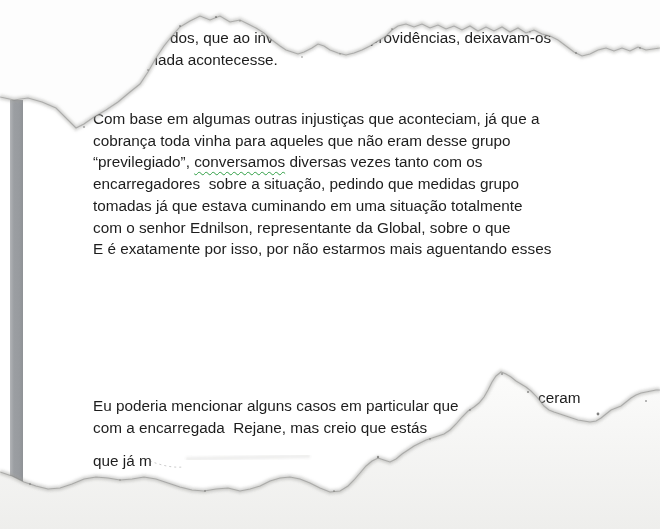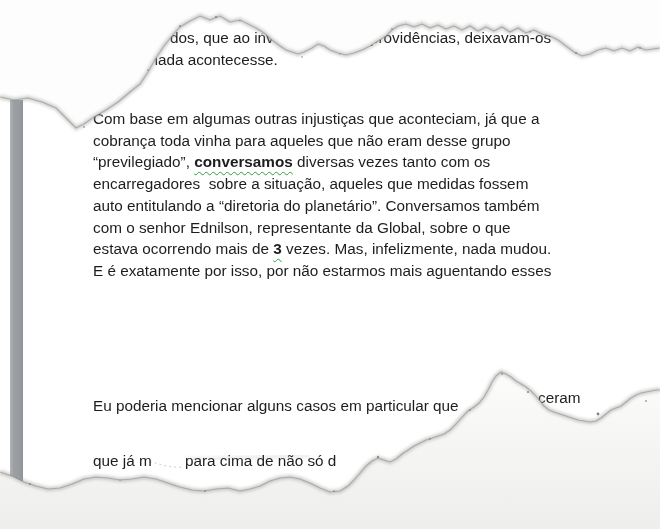--- a/index.html
+++ b/index.html
@@ -16,21 +16,20 @@
   .tl{white-space:pre;font-size:15.3px;line-height:21.7px;}
   .para{position:absolute;left:93px;}
   .frag{position:absolute;}
   .sq{
     text-decoration-line:underline;
     text-decoration-style:wavy;
     text-decoration-color:var(--grammar-squiggle);
     text-decoration-thickness:1px;
     text-underline-offset:3.5px;
     text-decoration-skip-ink:none;
-    font-weight:bold;
   }
   .edge-bar{
     position:absolute;left:10px;top:100px;width:13px;height:382px;
     background:linear-gradient(90deg,#b2b4b7 0%,#9b9ea2 30%,#989b9f 70%,#8f9296 100%);
   }
   svg.tear{position:absolute;left:0;top:0;pointer-events:none;}
   .fill-top{fill:#fdfdfd;}
   .fill-bot{fill:url(#gBot);}
   .e1{fill:none;stroke:rgba(122,122,119,0.45);stroke-width:1.1;}
   .e2{fill:none;stroke:rgba(148,148,145,0.30);stroke-width:3;}
@@ -44,33 +43,32 @@
   <div class="edge-bar"></div>
 
   <div class="tl frag" style="left:170px;top:27px;">dos, que ao invés de</div>
   <div class="tl frag" style="left:370px;top:27px;">providências, deixavam-os</div>
   <div class="tl frag" style="left:95px;top:49px;">omo se nada acontecesse.</div>
 
   <div class="para" style="top:108px;">
     <div class="tl">Com base em algumas outras injustiças que aconteciam, já que a</div>
     <div class="tl">cobrança toda vinha para aqueles que não eram desse grupo</div>
     <div class="tl"><span>“previlegiado”, </span><span class="sq">conversamos</span><span> diversas vezes tanto com os</span></div>
-    <div class="tl">encarregadores  sobre a situação, aqueles que medidas fossem</div>
-    <div class="tl">auto entitulando a “diretoria do planetário”. Conversamos também</div>
+    <div class="tl">encarregadores  sobre a situação, pedindo que medidas grupo</div>
+    <div class="tl">tomadas já que estava cuminando em uma situação totalmente</div>
     <div class="tl">com o senhor Ednilson, representante da Global, sobre o que</div>
-    <div class="tl"><span>estava ocorrendo mais de </span><span class="sq">3</span><span> vezes. Mas, infelizmente, nada mudou.</span></div>
     <div class="tl">E é exatamente por isso, por não estarmos mais aguentando esses</div>
   </div>
 
   <div class="para" style="top:395px;">
     <div class="tl">Eu poderia mencionar alguns casos em particular que</div>
+    <div class="tl">com a encarregada  Rejane, mas creio que estás</div>
   </div>
   <div class="tl frag" style="left:538px;top:387px;">ceram</div>
   <div class="tl frag" style="left:93px;top:450px;">que já m</div>
-  <div class="tl frag" style="left:185px;top:450px;">para cima de não só d</div>
 
   <svg class="tear" width="660" height="529" viewBox="0 0 660 529">
     <defs>
       <linearGradient id="gBot" gradientUnits="userSpaceOnUse" x1="0" y1="373" x2="0" y2="529">
         <stop offset="0" stop-color="#fcfcfb"></stop>
         <stop offset="0.4" stop-color="#f6f6f5"></stop>
         <stop offset="1" stop-color="#eeeeec"></stop>
       </linearGradient>
       <filter id="soft" x="-5%" y="-5%" width="110%" height="110%">
         <feGaussianBlur stdDeviation="1.1"></feGaussianBlur>

